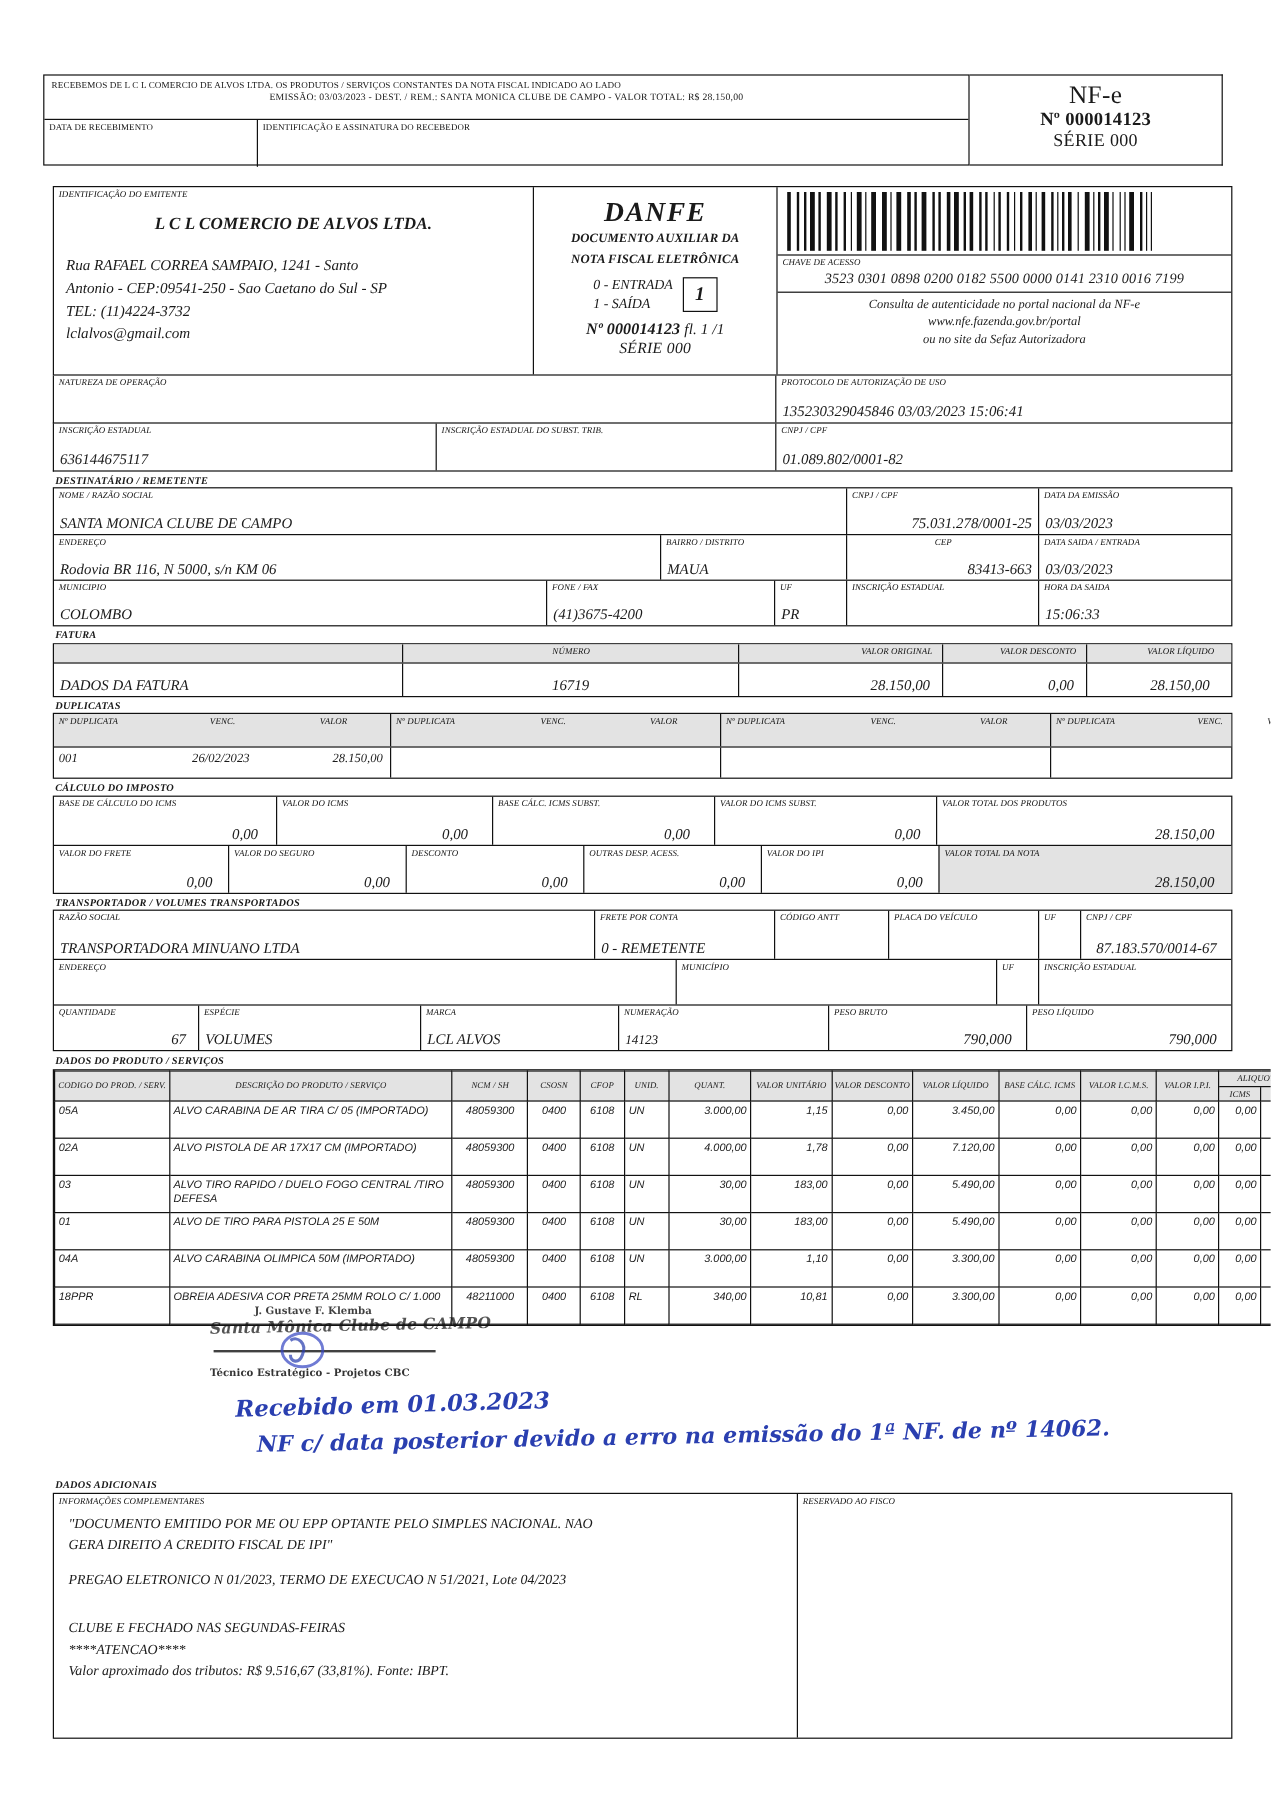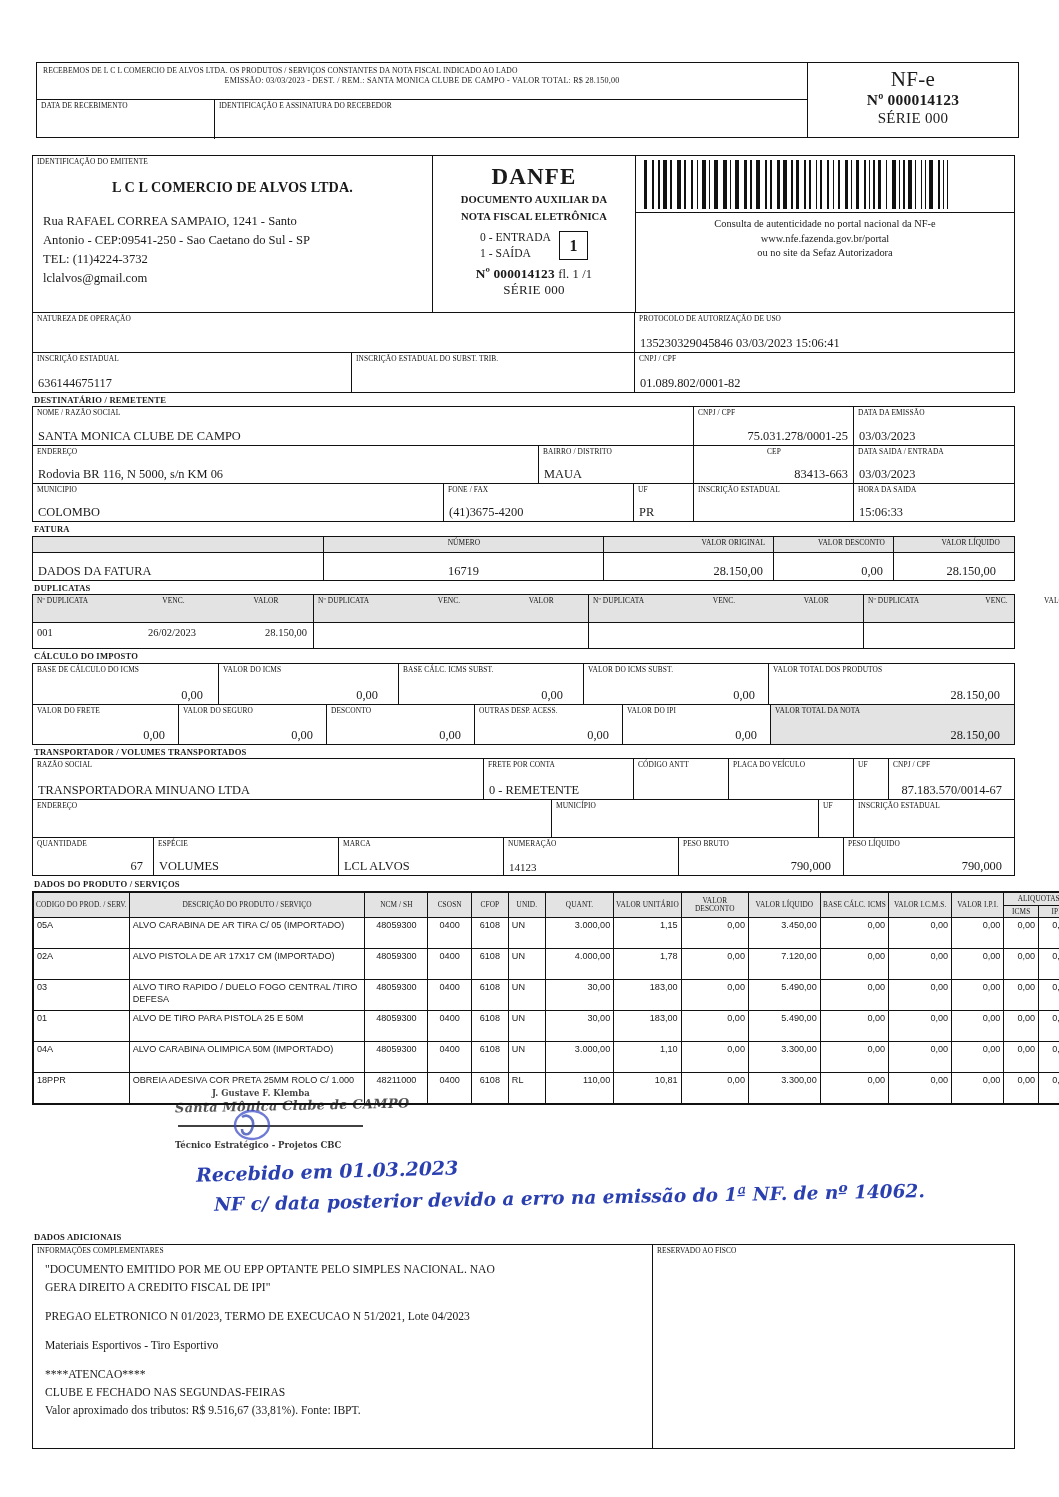--- a/index.html
+++ b/index.html
@@ -26,21 +26,21 @@
   #recibo .l2{font-size:8.1px;text-align:center;line-height:1.25;padding-top:1px;letter-spacing:.2px;}
   #recibo .splitrow{position:absolute;left:0;top:36px;width:100%;height:40px;border-top:1.6px solid #111;box-sizing:border-box;display:flex;}
   #recibo .c1{width:178px;border-right:1.6px solid #111;box-sizing:border-box;}
   #recibo .c2{flex:1;}
   #recibo .right{position:absolute;left:772px;top:0;width:211px;height:76px;border:1.6px solid #111;border-left:none;box-sizing:border-box;text-align:center;}
   #recibo .nfe{font-size:21px;padding-top:5px;line-height:1.05;letter-spacing:.3px;}
   #recibo .nnum{font-size:15.5px;font-weight:bold;line-height:1.25;letter-spacing:.2px;}
   #recibo .ser{font-size:15px;line-height:1.2;letter-spacing:.3px;}
 
   
-  #main{position:absolute;left:32px;top:155px;width:983px;}
+  #main{position:absolute;left:44px;top:155px;width:983px;font-style:italic;}
 
   
   #emit{display:flex;height:158px;border:1.6px solid #111;box-sizing:border-box;}
   #emit .e1{width:400px;border-right:1.6px solid #111;box-sizing:border-box;}
   #emit .e2{width:203px;border-right:1.6px solid #111;box-sizing:border-box;text-align:center;}
   #emit .e3{flex:1;}
   .emit-name{font-size:14.2px;font-weight:bold;text-align:center;margin-top:13px;letter-spacing:.1px;}
   .emit-addr{font-size:12.6px;line-height:1.52;padding:16px 0 0 10px;}
   .danfe{font-size:23px;font-weight:bold;letter-spacing:1.2px;margin-top:8px;font-family:"Liberation Serif",serif;}
   .danfe-sub{font-size:10.6px;font-weight:bold;line-height:1.3;margin-top:3px;letter-spacing:.1px;}
@@ -242,20 +242,24 @@
             <i style="width: 1px; background: transparent;"></i>
             <i style="width: 4px;"></i>
             <i style="width: 3px; background: transparent;"></i>
             <i style="width: 2px;"></i>
             <i style="width: 1px; background: transparent;"></i>
             <i style="width: 1px;"></i>
             <i style="width: 1px; background: transparent;"></i>
             <i style="width: 1px;"></i>
             <i style="width: 2px; background: transparent;"></i>
           </div>
+        <div style="border-top:1.1px solid #111;">
+          <div class="lbl">CHAVE DE ACESSO</div>
+          <div class="chave">3523 0301 0898 0200 0182 5500 0000 0141 2310 0016 7199</div>
+        </div>
         <div class="consulta" style="border-top:1.1px solid #111;">
           <div>Consulta de autenticidade no portal nacional da NF-e</div>
           <div>www.nfe.fazenda.gov.br/portal</div>
           <div>ou no site da Sefaz Autorizadora</div>
         </div>
       </div>
     </div>
 
     <div id="nat">
       <div class="fld" style="width:601px;">
@@ -702,21 +706,21 @@
               <td class="num">0,00</td>
               <td class="num">0,00</td>
             </tr>
             <tr>
               <td>18PPR</td>
               <td>OBREIA ADESIVA COR PRETA 25MM ROLO C/ 1.000</td>
               <td class="ctr">48211000</td>
               <td class="ctr">0400</td>
               <td class="ctr">6108</td>
               <td>RL</td>
-              <td class="num">110,00</td>
+              <td class="num">340,00</td>
               <td class="num">10,81</td>
               <td class="num">0,00</td>
               <td class="num">3.300,00</td>
               <td class="num">0,00</td>
               <td class="num">0,00</td>
               <td class="num">0,00</td>
               <td class="num">0,00</td>
               <td class="num">0,00</td>
             </tr>
           </tbody>
@@ -728,24 +732,23 @@
     <div class="sect-title" style="margin-top:0;">DADOS ADICIONAIS</div>
     <div id="adic">
       <div class="ac1">
         <div class="lbl">INFORMAÇÕES COMPLEMENTARES</div>
         <div class="infotext" id="adic-lines">
             <div>"DOCUMENTO EMITIDO POR ME OU EPP OPTANTE PELO SIMPLES NACIONAL. NAO</div>
             <div>GERA DIREITO A CREDITO FISCAL DE IPI"</div>
             <div class="blank"></div>
             <div>PREGAO ELETRONICO N 01/2023, TERMO DE EXECUCAO N 51/2021, Lote 04/2023</div>
             <div class="blank"></div>
-            <div>Materiais Esportivos - Tiro Esportivo</div>
             <div class="blank"></div>
+            <div>CLUBE E FECHADO NAS SEGUNDAS-FEIRAS</div>
             <div>****ATENCAO****</div>
-            <div>CLUBE E FECHADO NAS SEGUNDAS-FEIRAS</div>
             <div>Valor aproximado dos tributos: R$ 9.516,67 (33,81%). Fonte: IBPT.</div>
           </div>
       </div>
       <div class="ac2">
         <div class="lbl">RESERVADO AO FISCO</div>
       </div>
     </div>
   </div>
 
   <div>

